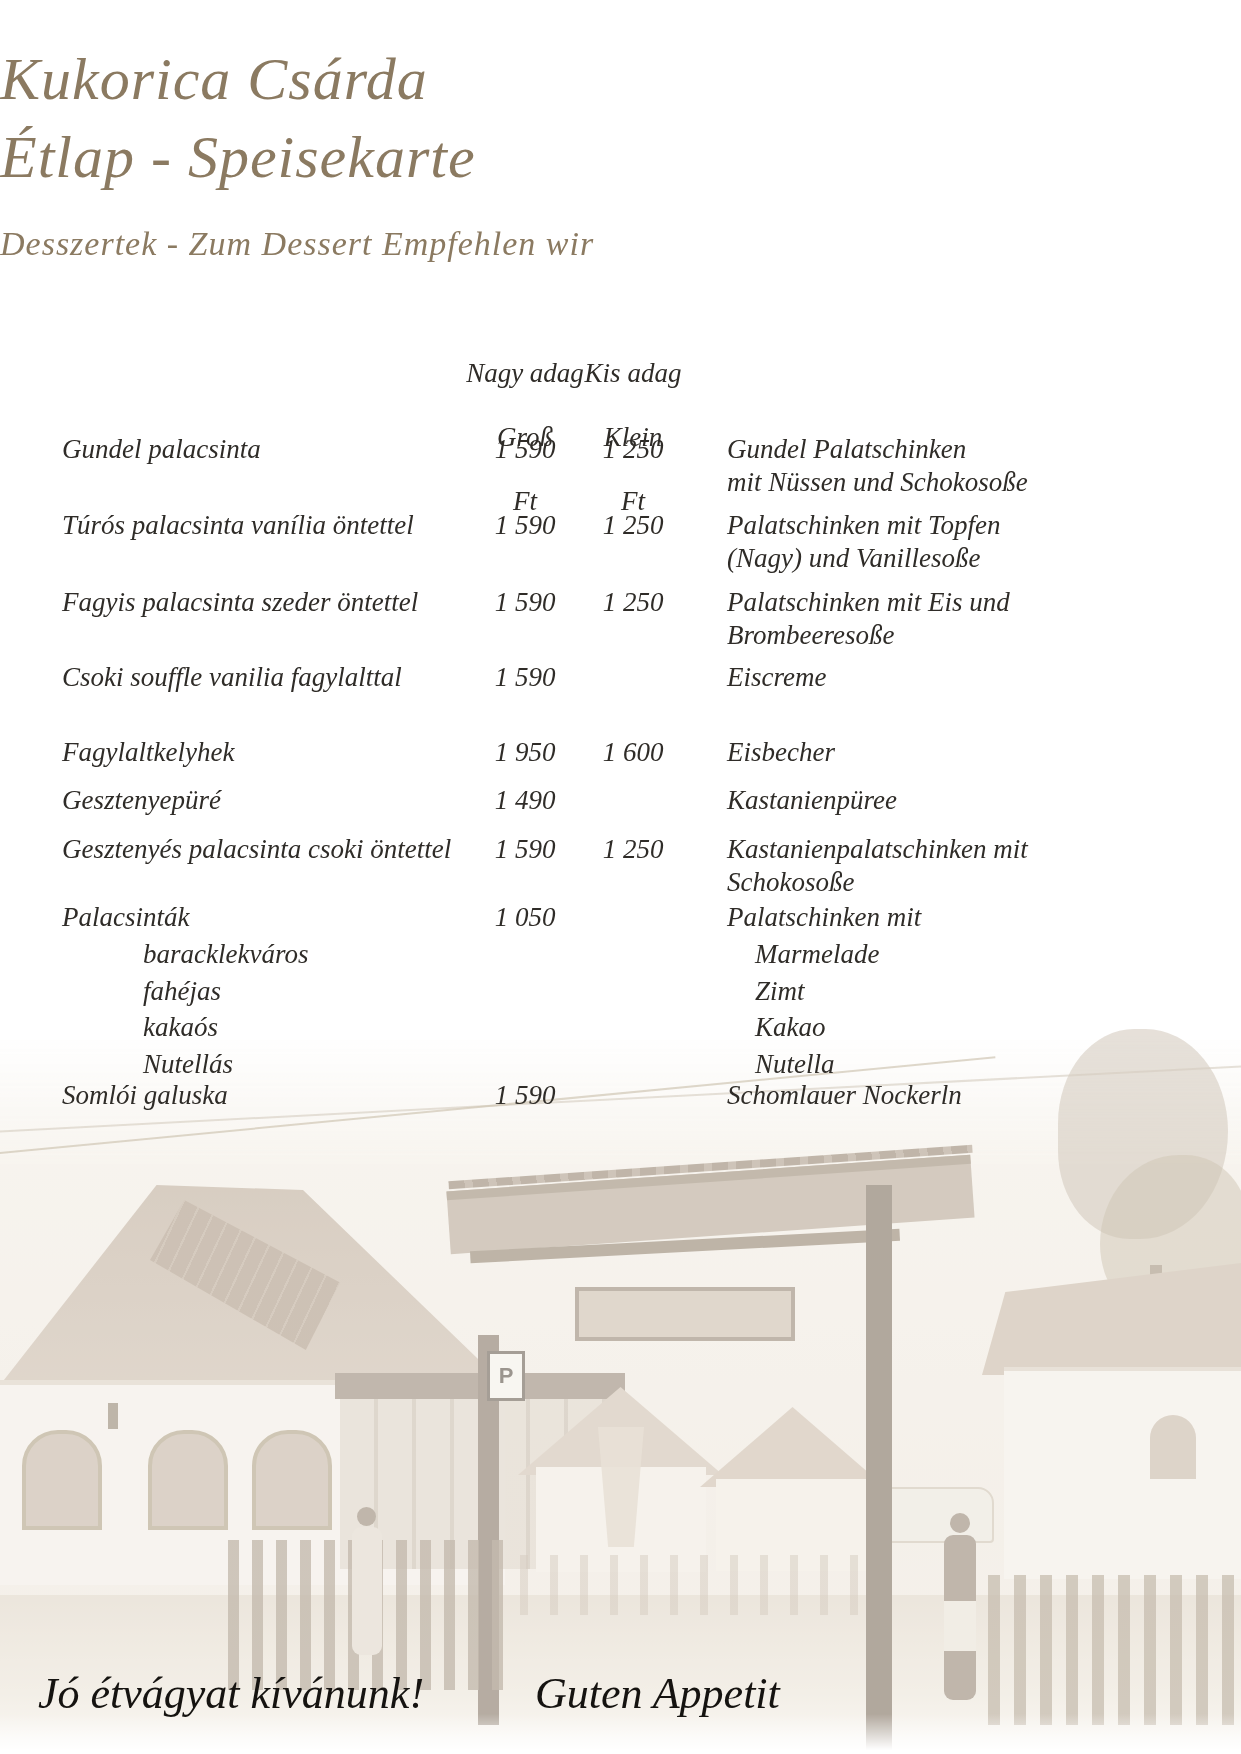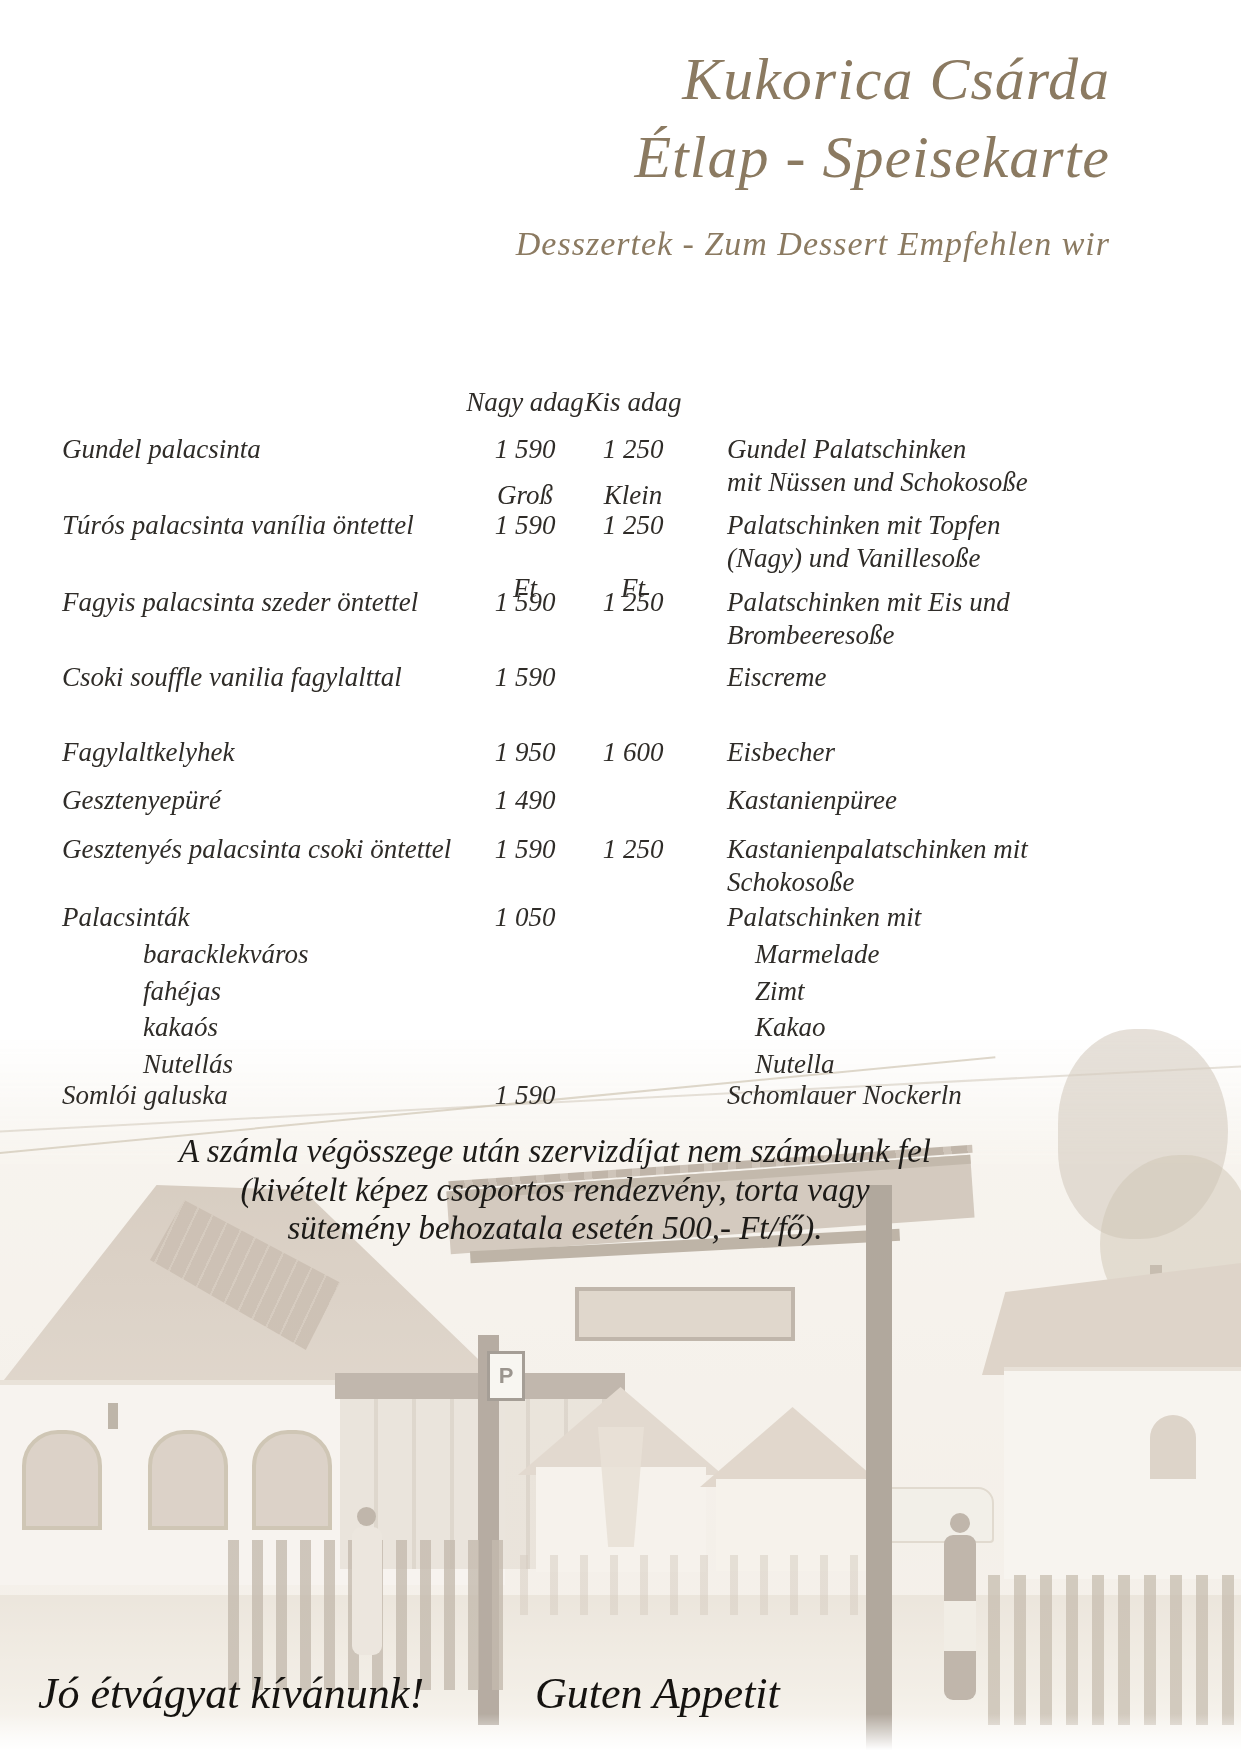--- a/index.html
+++ b/index.html
@@ -74,28 +74,28 @@
   .ph-bare2 { left:1062px; top:320px; width:2px; height:150px; background:#a39175; transform:rotate(-14deg); }
   .ph-car { left:878px; top:452px; width:112px; height:52px; background:#e9e3d7; border-radius:12px 16px 4px 4px; border:2px solid #c9bca9; }
   .ph-fence-r { left:988px; top:540px; width:253px; height:150px;
     background:repeating-linear-gradient(90deg,#9a886f 0 12px, rgba(0,0,0,0) 12px 26px); opacity:.75; }
   .ph-person2-body { left:944px; top:500px; width:32px; height:165px;
     background:linear-gradient(180deg,#8d7c68 0 40%, #e7dfd0 40% 70%, #8d7c68 70% 100%); border-radius:9px; }
   .ph-person2-head { left:950px; top:478px; width:20px; height:20px; border-radius:50%; background:#8d7c67; }
   .ph-bottomfade { left:0; top:679px; width:100%; height:40px; background:linear-gradient(180deg, rgba(255,255,255,0), #ffffff 90%); }
 
   
-  .center-col { position:absolute; left:0; width:1110px; text-align:right; }
+  .center-col { position:absolute; left:0; width:1110px; text-align:left; }
   .title-script { color:#8b7a61; font-weight:normal; }
   .t1 { top:44px;  font-size:60px; line-height:70px; letter-spacing:1px; }
   .t2 { top:122px; font-size:60px; line-height:70px; letter-spacing:1px; }
   .t3 { top:218px; font-size:34px; line-height:52px; letter-spacing:1px; }
 
   .colhead { position:absolute; top:325px; font-size:27px; line-height:32px; text-align:center; white-space:pre-line; }
-  .colhead span { display:block;margin-top:29px; }
+  .colhead span { display:block; }
   .ch-large { left:455px; width:140px; }
   .ch-small { left:563px; width:140px; }
 
   .menu-row { position:absolute; left:0; width:1241px; font-size:27px; line-height:33px; }
   .menu-row .hu { position:absolute; left:62px; top:0; white-space:nowrap; }
   .menu-row .pl { position:absolute; left:455px; top:0; width:140px; text-align:center; }
   .menu-row .ps { position:absolute; left:563px; top:0; width:140px; text-align:center; }
   .menu-row .de { position:absolute; left:727px; top:0; width:480px; }
   .menu-row .de span { display:block; }
 
@@ -268,22 +268,17 @@
 
   <div class="menu-row" style="top:1079px">
     <span class="hu">Somlói galuska</span>
     <span class="pl">1 590</span>
     <span class="ps"></span>
     <span class="de">
       <span>Schomlauer Nockerln</span>
     </span>
   </div>
 
-  <div class="note">
-    <span>A számla végösszege után szervizdíjat nem számolunk fel</span>
-    <span>(kivételt képez csoportos rendezvény, torta vagy</span>
-    <span>sütemény behozatala esetén 500,- Ft/fő).</span>
-  </div>
 
   <div class="wish wish-left">Jó étvágyat kívánunk!</div>
   <div class="wish wish-right">Guten Appetit</div>
 
 </div>
 
 </body></html>

